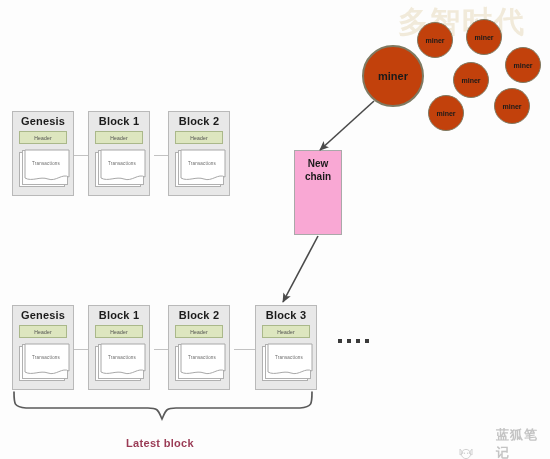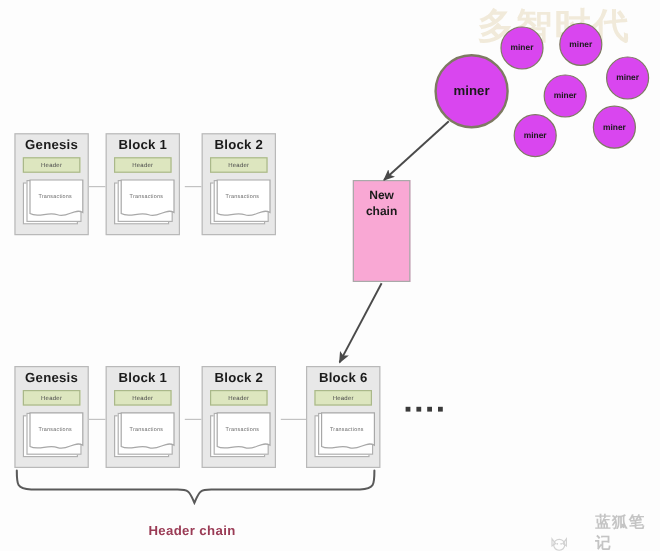--- a/index.html
+++ b/index.html
@@ -79,21 +79,21 @@
     background:#f9a8d4;border:1px solid #a9a9a9;box-sizing:border-box;
   }
   #new-block .nbtext{
     position:absolute;left:0;right:0;top:6px;text-align:center;
     font-size:10px;font-weight:700;color:#1b1b1b;line-height:13px;
   }
 
   
   .miner{
     position:absolute;border-radius:50%;
-    background:#d946ef;border:2px solid #7e7a62;
+    background:#c2410c;border:2px solid #7e7a62;
     display:flex;align-items:center;justify-content:center;
     color:#1a1a1a;font-weight:700;box-sizing:border-box;
   }
   .miner.big{font-size:11px;}
   .miner.small{font-size:7px;border-width:1.6px;}
 
   
   #overlay{position:absolute;left:0;top:0;width:550px;height:459px;pointer-events:none;}
 
   
@@ -230,41 +230,41 @@
         <div class="paper p1"></div>
         <div class="paper p2"></div>
         <svg width="46" height="36" viewBox="0 0 46 36">
           <path d="M1,1 H45 V28 C38,24 32,33 24,30 C16,27 8,33 1,29 Z" fill="#ffffff" stroke="#a8a8a8" stroke-width="1"></path>
         </svg>
         <div class="txlabel">Transactions</div>
       </div>
     </div>
 
     <div class="block" style="left:255px;top:305px;width:62px;height:85px;">
-      <div class="btitle">Block 6</div>
+      <div class="btitle">Block 3</div>
       <div class="header">Header</div>
       <div class="txwrap">
         <div class="paper p1"></div>
         <div class="paper p2"></div>
         <svg width="46" height="36" viewBox="0 0 46 36">
           <path d="M1,1 H45 V28 C38,24 32,33 24,30 C16,27 8,33 1,29 Z" fill="#ffffff" stroke="#a8a8a8" stroke-width="1"></path>
         </svg>
         <div class="txlabel">Transactions</div>
       </div>
     </div>
 
     <div id="ellipsis">
       <i></i>
       <i></i>
       <i></i>
       <i></i>
     </div>
   </div>
 
-  <div id="latest-chain-label">Header chain</div>
+  <div id="latest-chain-label">Latest block</div>
 
   <div class="wm-bottom">
     <span class="wm-logo">
       <svg width="16" height="16" viewBox="0 0 16 16">
         <path d="M2,3 L5,7 L2,9 Z M14,3 L11,7 L14,9 Z" fill="none" stroke="#d2d2d2" stroke-width="1"></path>
         <circle cx="8" cy="8" r="4.6" fill="none" stroke="#d2d2d2" stroke-width="1"></circle>
         <circle cx="6.4" cy="7.2" r=".7" fill="#cfcfcf"></circle>
         <circle cx="9.6" cy="7.2" r=".7" fill="#cfcfcf"></circle>
       </svg>
     </span>

